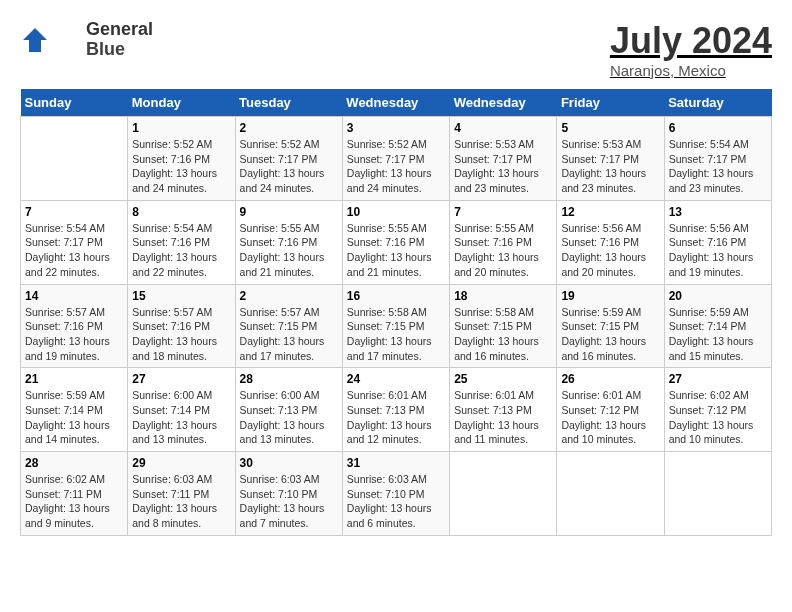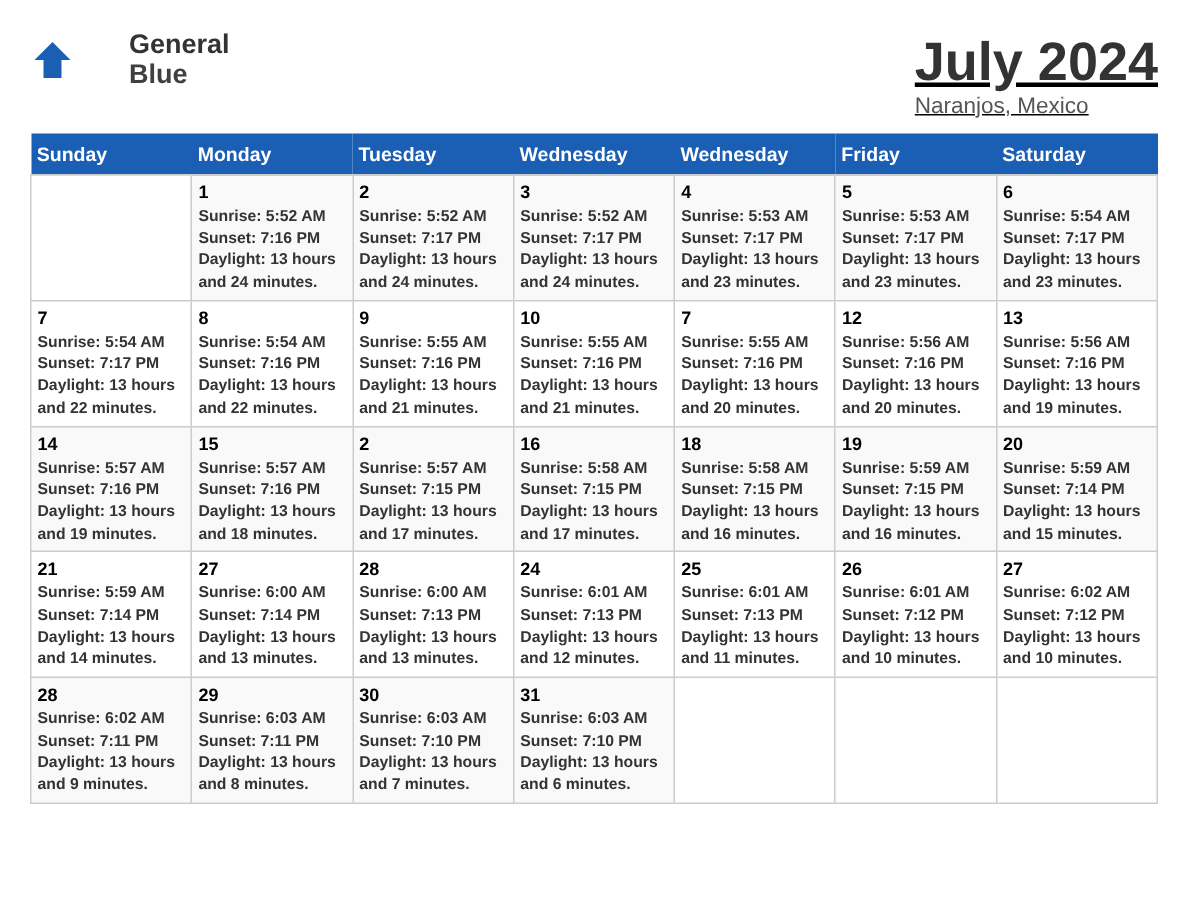--- a/index.html
+++ b/index.html
@@ -83,21 +83,20 @@
     .day-num {
       font-weight: bold;
       font-size: 12px;
       display: block;
       margin-bottom: 2px;
     }
     .day-info {
       color: #333;
       font-size: 10.5px;
       line-height: 1.4;
-      font-weight: bold;
     }
     .empty-cell {
       background: #fff;
     }
   </style>
 </head>
 <body>
 
 <div class="header">
   <div class="logo">

